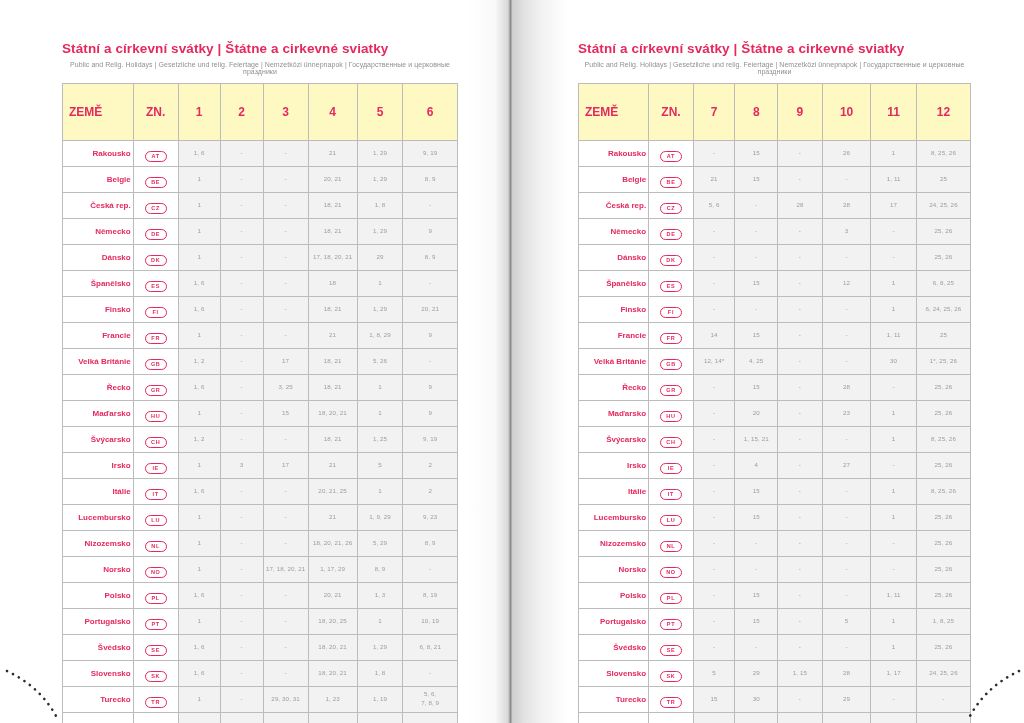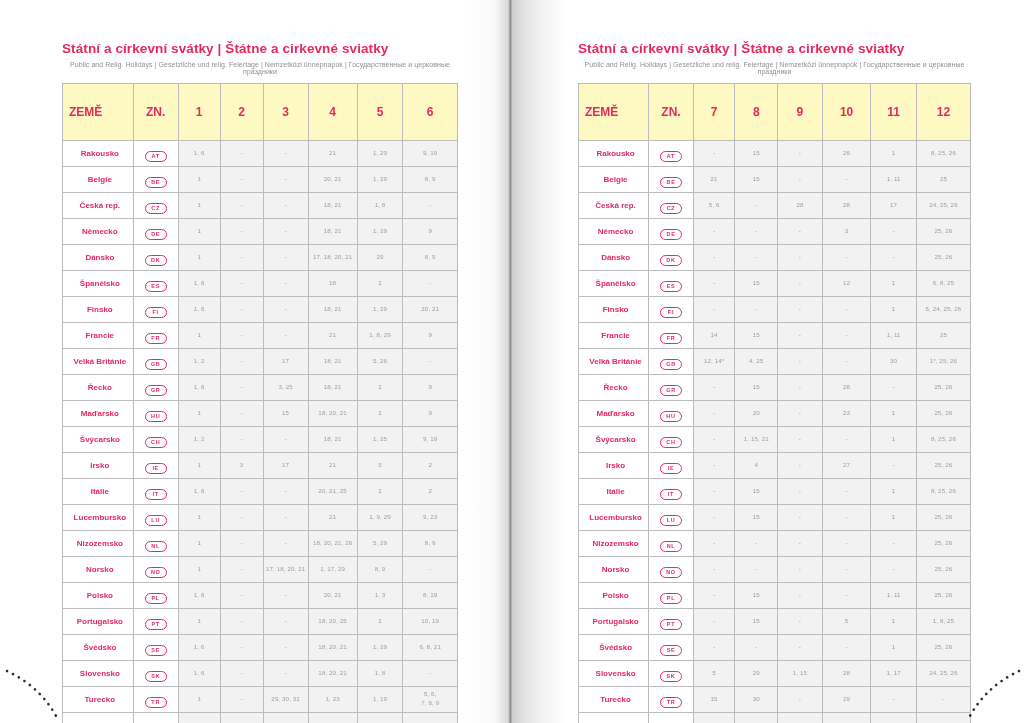--- a/index.html
+++ b/index.html
@@ -25,21 +25,21 @@
   }
   table{width:100%;border-collapse:collapse;table-layout:fixed;}
   th,td{border:1px solid var(--border-gray);overflow:hidden;}
   th{
     color:var(--accent);font-size:12px;font-weight:bold;height:20px;
     text-align:center;padding:18px 2px;background:#fef9c3;
   }
   th.col-country{text-align:left;padding-left:6px;}
   td{height:21px;}
   td.country{
-    color:var(--accent);font-weight:bold;font-size:8px;text-align:center;
+    color:var(--accent);font-weight:bold;font-size:8px;text-align:right;
     padding:2px 2px 2px 6px;background:#fff;white-space:nowrap;
   }
   td.zn{text-align:center;background:#fff;}
   .zn-badge{
     display:inline-block;border:1px solid var(--accent);border-radius:8px;
     color:var(--accent);font-size:5.5px;font-weight:bold;line-height:1;
     padding:2px 5px 1.5px 5px;letter-spacing:0.7px;min-width:10px;
   }
   td.val{
     background:var(--cell-bg);color:var(--val-gray);font-size:6.2px;

